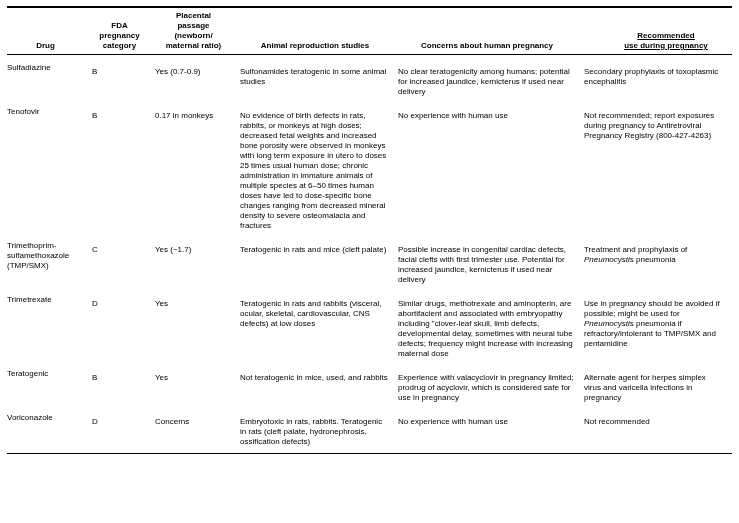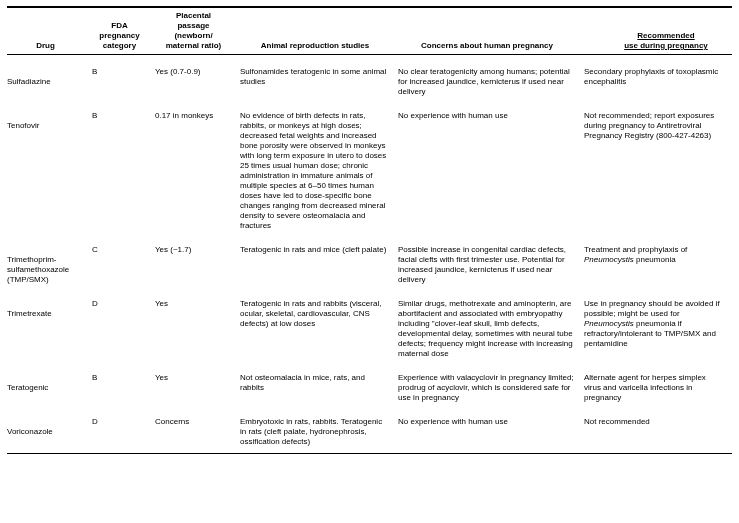--- a/index.html
+++ b/index.html
@@ -37,21 +37,21 @@
     padding: 3px 8px 3px 0;
     border-bottom: 1px solid #000000;
   }
   td {
     font-size: 8px;
     line-height: 10px;
     vertical-align: top;
     white-space: pre-line;
     padding: 12px 10px 2px 0;
   }
-  td.drug { padding-top: 22px; }
+  td.drug { padding-top: 8px; }
   th.th-rec { padding-left: 24px; text-decoration: underline; }
   tbody tr:last-child td { padding-bottom: 6px; }
 </style>
 </head>
 <body>
 
 <div class="page">
 
 
   <table>
@@ -111,21 +111,21 @@
         <td>D</td>
         <td>Yes</td>
         <td>Teratogenic in rats and rabbits (visceral, ocular, skeletal, cardiovascular, CNS defects) at low doses</td>
         <td>Similar drugs, methotrexate and aminopterin, are abortifacient and associated with embryopathy including "clover-leaf skull, limb defects, developmental delay, sometimes with neural tube defects; frequency might increase with increasing maternal dose</td>
         <td><span>Use in pregnancy should be avoided if possible; might be used for </span><span class="it">Pneumocystis</span><span> pneumonia if refractory/intolerant to TMP/SMX and pentamidine</span></td>
       </tr>
       <tr>
         <td class="drug">Teratogenic</td>
         <td>B</td>
         <td>Yes</td>
-        <td>Not osteomalacia in mice, rats, and rabbits</td>
+        <td>Not teratogenic in mice, used, and rabbits</td>
         <td>Experience with valacyclovir in pregnancy limited; prodrug of acyclovir, which is considered safe for use in pregnancy</td>
         <td>Alternate agent for herpes simplex virus and varicella infections in pregnancy</td>
       </tr>
       <tr>
         <td class="drug">Voriconazole</td>
         <td>D</td>
         <td>Concerns</td>
         <td>Embryotoxic in rats, rabbits. Teratogenic in rats (cleft palate, hydronephrosis, ossification defects)</td>
         <td>No experience with human use</td>
         <td>Not recommended</td>

